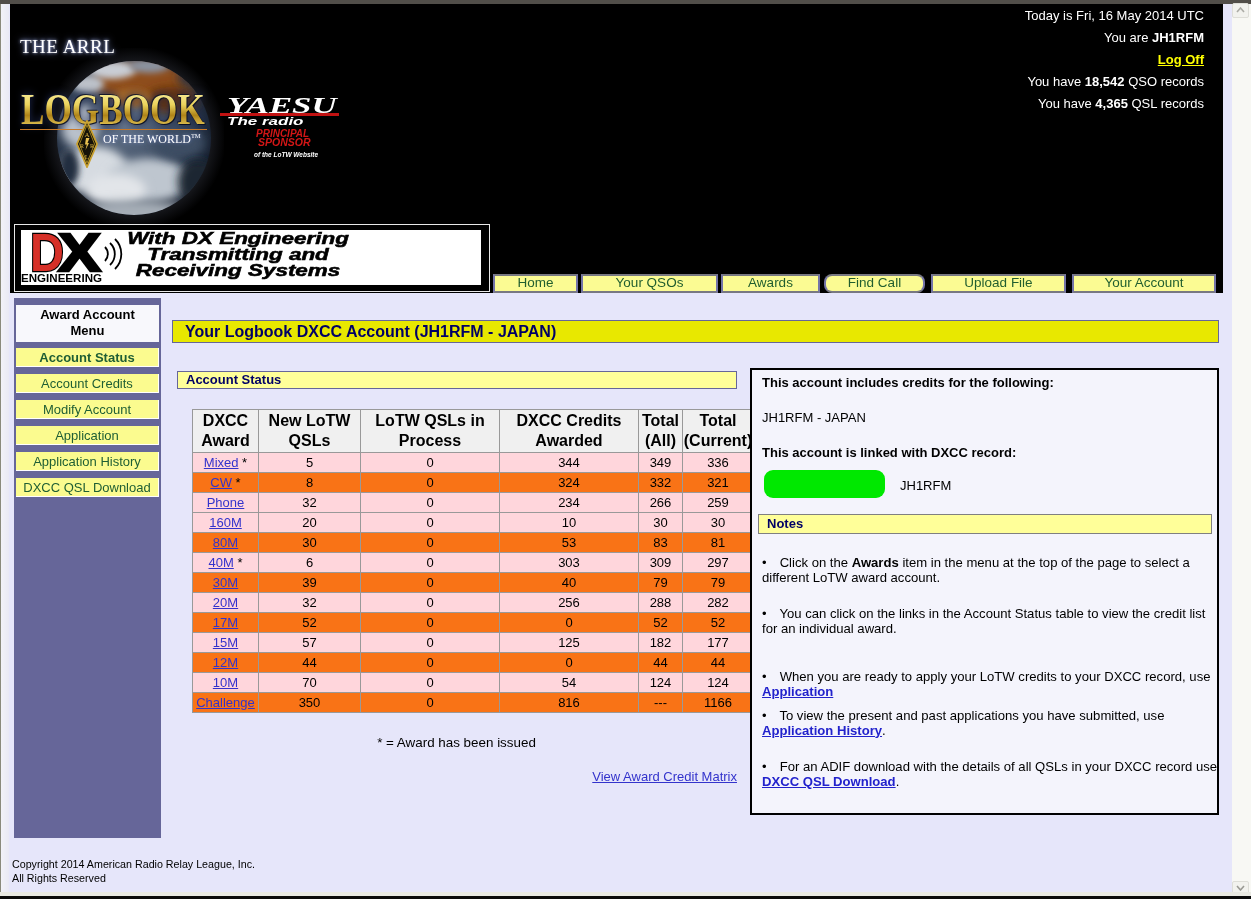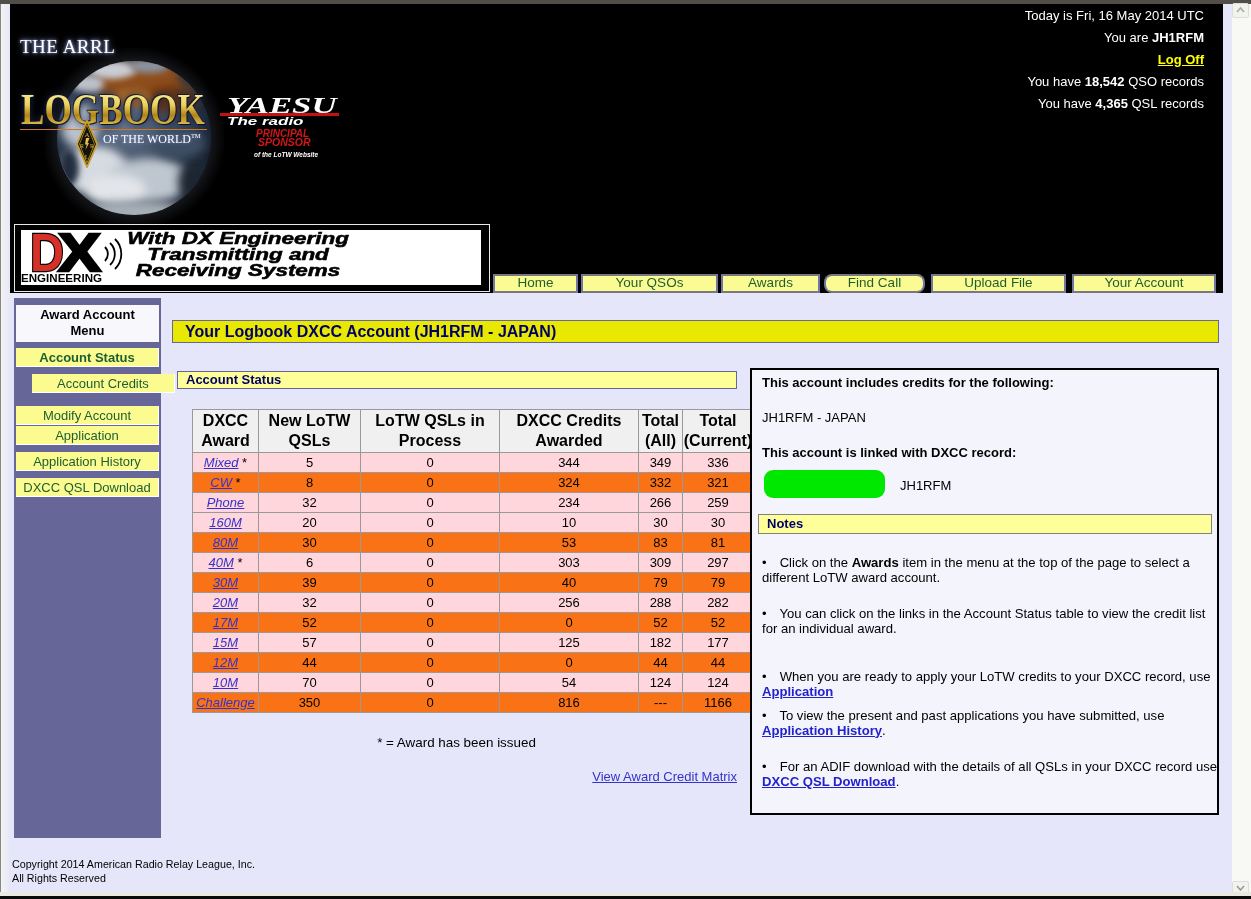--- a/index.html
+++ b/index.html
@@ -58,21 +58,21 @@
 
 #titlebar { left:172px; top:320px; width:1047px; height:23px; background:#E8E800; border:1px solid #666699; color:#000066; font-weight:bold; font-size:16px; line-height:21px; padding-left:12px; }
 #acctbar { left:177px; top:371px; width:560px; height:18px; background:#FFFF99; border:1px solid #666699; color:#000066; font-weight:bold; font-size:13px; line-height:16px; padding-left:8px; }
 
 #dxcctable { left:192px; top:409px; border-collapse:collapse;border-radius:31px; }
 #dxcctable th, #dxcctable td { border:1px solid #999999; text-align:center; }
 #dxcctable th { background:#F0F0F0; font-size:16px; line-height:20px; color:#000; font-weight:bold; height:43px; }
 #dxcctable td { font-size:13px; height:20px; padding:0; }
 #dxcctable .pk { background:#FFD6DC; }
 #dxcctable .gr { background:#f97316;margin-top:41px; }
-#dxcctable a { color:#3333CC;font-style:italic; }
+#dxcctable a { color:#3333CC; }
 .c1{width:66px}.c2{width:102px}.c3{width:139px}.c4{width:139px}.c5{width:44px}.c6{width:71px}
 
 #footnote { left:176px; top:735px; width:561px; text-align:center; font-size:13.4px; color:#000; }
 #matrixlink { left:176px; top:769px; width:561px; text-align:right; font-size:13px; }
 #matrixlink a { color:#3333CC; }
 
 
 #rpanel { left:750px; top:368px; width:469px; height:447px; background:#F4F4FC; border:2px solid #000; }
 .rp { position:absolute; font-size:13px; color:#000; }
 #greenblob { left:764px; top:470px; width:121px; height:28px; background:#00E800; border-radius:9px; position:absolute; }
@@ -181,22 +181,22 @@
 <div class="abs tab" style="left:493px; width:85px;">Home</div>
 <div class="abs tab" style="left:581px; width:137px;">Your QSOs</div>
 <div class="abs tab" style="left:721px; width:99px;">Awards</div>
 <div class="abs tab" style="left:824px; width:101px;border-radius:8px;">Find Call</div>
 <div class="abs tab" style="left:931px; width:135px;">Upload File</div>
 <div class="abs tab" style="left:1072px; width:144px;">Your Account</div>
 
 <div class="abs" id="sidebar">
   <div id="menuhead">Award Account<br>Menu</div>
   <div class="mitem" style="top:50px; font-weight:bold;">Account Status</div>
-  <div class="mitem" style="top:76px;margin-left:16px;">Account Credits</div>
-  <div class="mitem" style="top:108px;">Modify Account</div>
+  <div class="mitem" style="top:76px;">Account Credits</div>
+  <div class="mitem" style="top:102px;">Modify Account</div>
   <div class="mitem" style="top:128px;">Application</div>
   <div class="mitem" style="top:154px;">Application History</div>
   <div class="mitem" style="top:180px;">DXCC QSL Download</div>
 </div>
 
 <div class="abs" id="titlebar">Your Logbook DXCC Account (JH1RFM - JAPAN)</div>
 <div class="abs" id="acctbar">Account Status</div>
 
 <table class="abs" id="dxcctable">
   <tbody>

